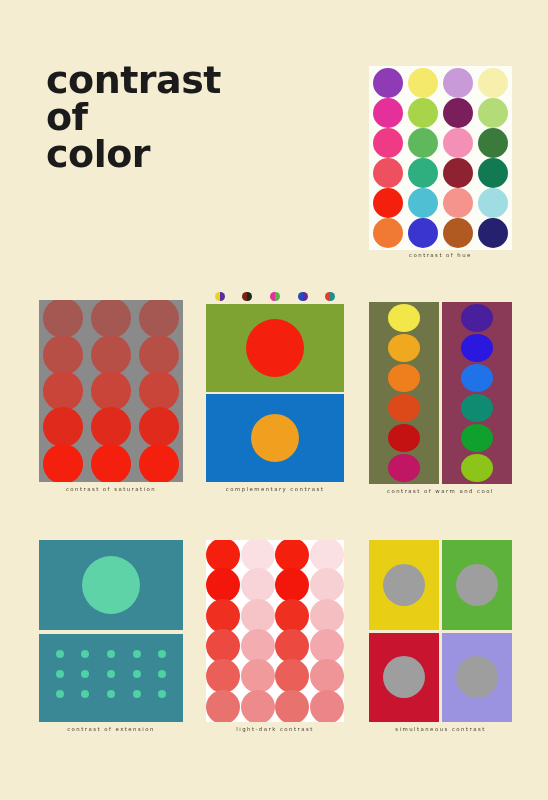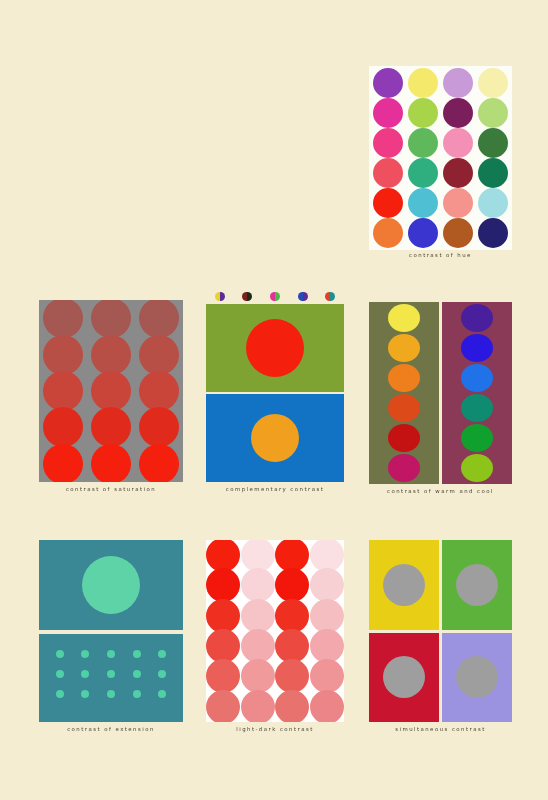--- a/index.html
+++ b/index.html
@@ -224,20 +224,23 @@
     width: 42px; height: 42px;
     border-radius: 50%;
   }
   #sim-panel .caption { top: 186px; }
 </style>
 </head>
 <body>
 
 <div id="poster">
 
+  <div id="title">contrast
+of
+color</div>
 
   <div class="panel" id="hue-panel">
     <div class="panel-art" id="hue-art" style="background: rgb(253, 253, 248);">
         <div class="cell">
           <div class="dot" style="background: rgb(142, 59, 181);"></div>
         </div>
         <div class="cell">
           <div class="dot" style="background: rgb(245, 233, 107);"></div>
         </div>
         <div class="cell">

